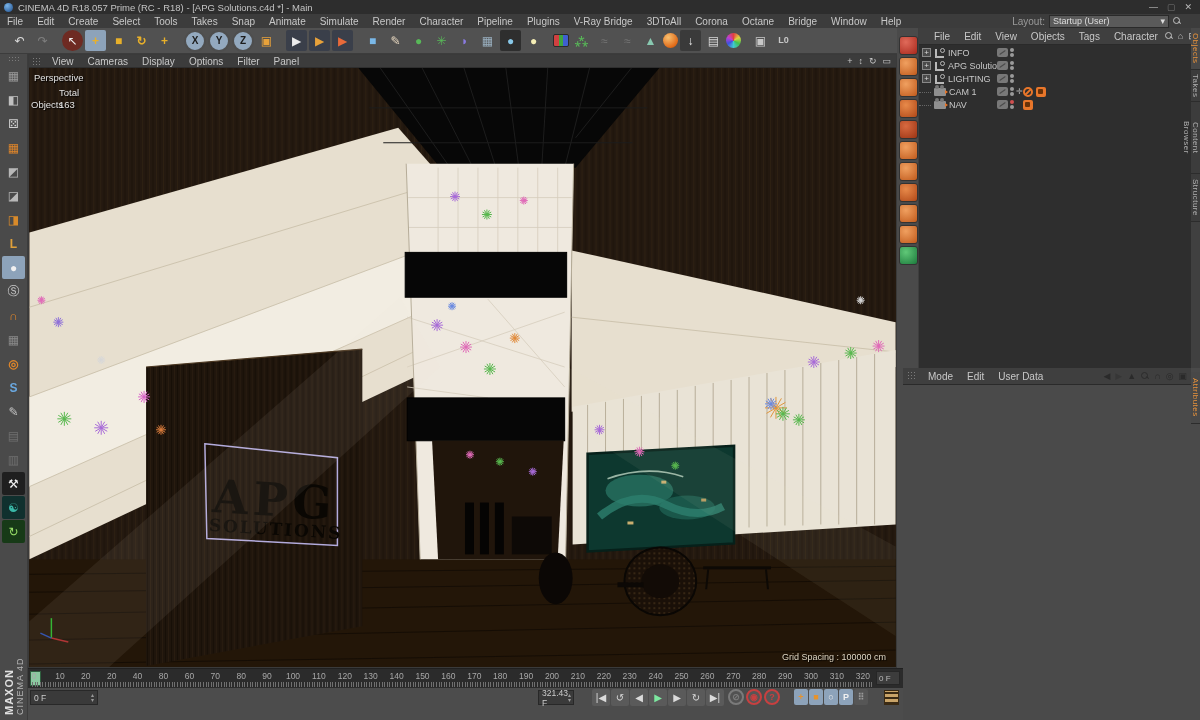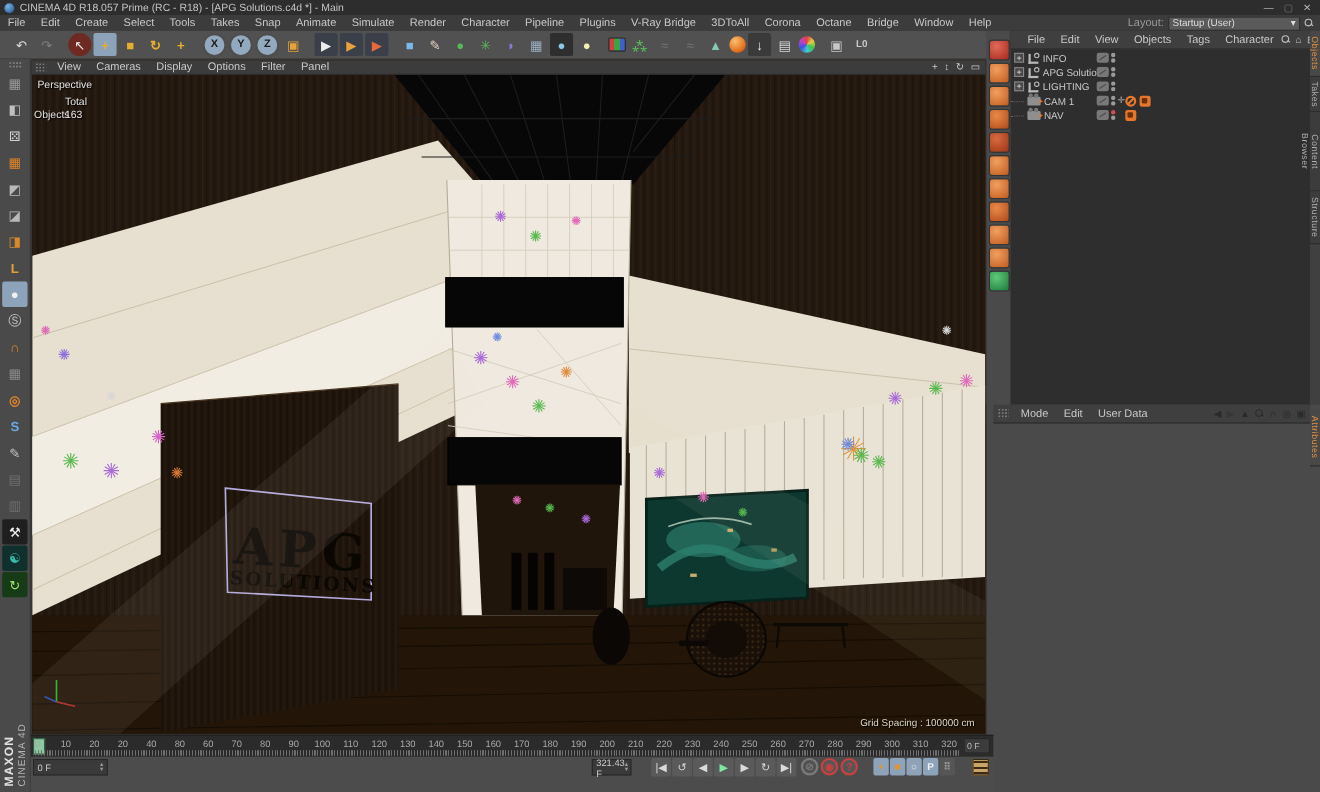--- a/index.html
+++ b/index.html
@@ -8,21 +8,21 @@
        overflow:hidden;user-select:none;}
   .abs{position:absolute;}
   
   #titlebar{left:0;top:0;width:1200px;height:14px;background:#2d2d2d;display:flex;align-items:center;}
   #logo{width:9px;height:9px;border-radius:50%;background:radial-gradient(circle at 35% 30%,#7ab4e8,#1c4c8a);margin:0 5px 0 4px;}
   #title{color:#c4c4c4;font-size:9.5px;white-space:nowrap;}
   #wbtns{margin-left:auto;display:flex;gap:9px;padding-right:8px;color:#b8b8b8;font-size:9px;}
   
   #menubar{left:0;top:14px;width:1200px;height:14px;background:#3c3c3c;display:flex;align-items:center;border-bottom:1px solid #303030;}
   .mi{padding:0 7px;color:#c8c8c8;white-space:nowrap;}
-  #layoutwrap{margin-left:auto;display:flex;align-items:center;gap:4px;padding-right:6px;}
+  #layoutwrap{margin-left:auto;display:flex;align-items:center;gap:4px;padding-right:19px;}
   #layoutsel{width:112px;height:11px;background:#5a5a5a;border:1px solid #2a2a2a;color:#ddd;
              font-size:9px;display:flex;align-items:center;padding:0 3px;justify-content:space-between;}
   .lens{position:relative;width:8px;height:8px;display:inline-block;}
   .lens::before{content:"";position:absolute;left:0;top:0;width:5px;height:5px;border:1.4px solid #c0c0c0;border-radius:50%;}
   .lens::after{content:"";position:absolute;left:5px;top:5px;width:3px;height:1.4px;background:#c0c0c0;transform:rotate(45deg);}
   .lens.dark::before{border-color:#2c2c2c}.lens.dark::after{background:#2c2c2c}
   
   #toolbar{left:0;top:28px;width:897px;height:26px;background:#515151;display:flex;align-items:center;padding-left:8px;border-bottom:1px solid #3c3c3c;box-sizing:border-box;}
   .icn{width:21px;height:21px;margin:0 1px;border-radius:2px;display:flex;align-items:center;justify-content:center;
        font-size:12px;line-height:1;flex:none;}

